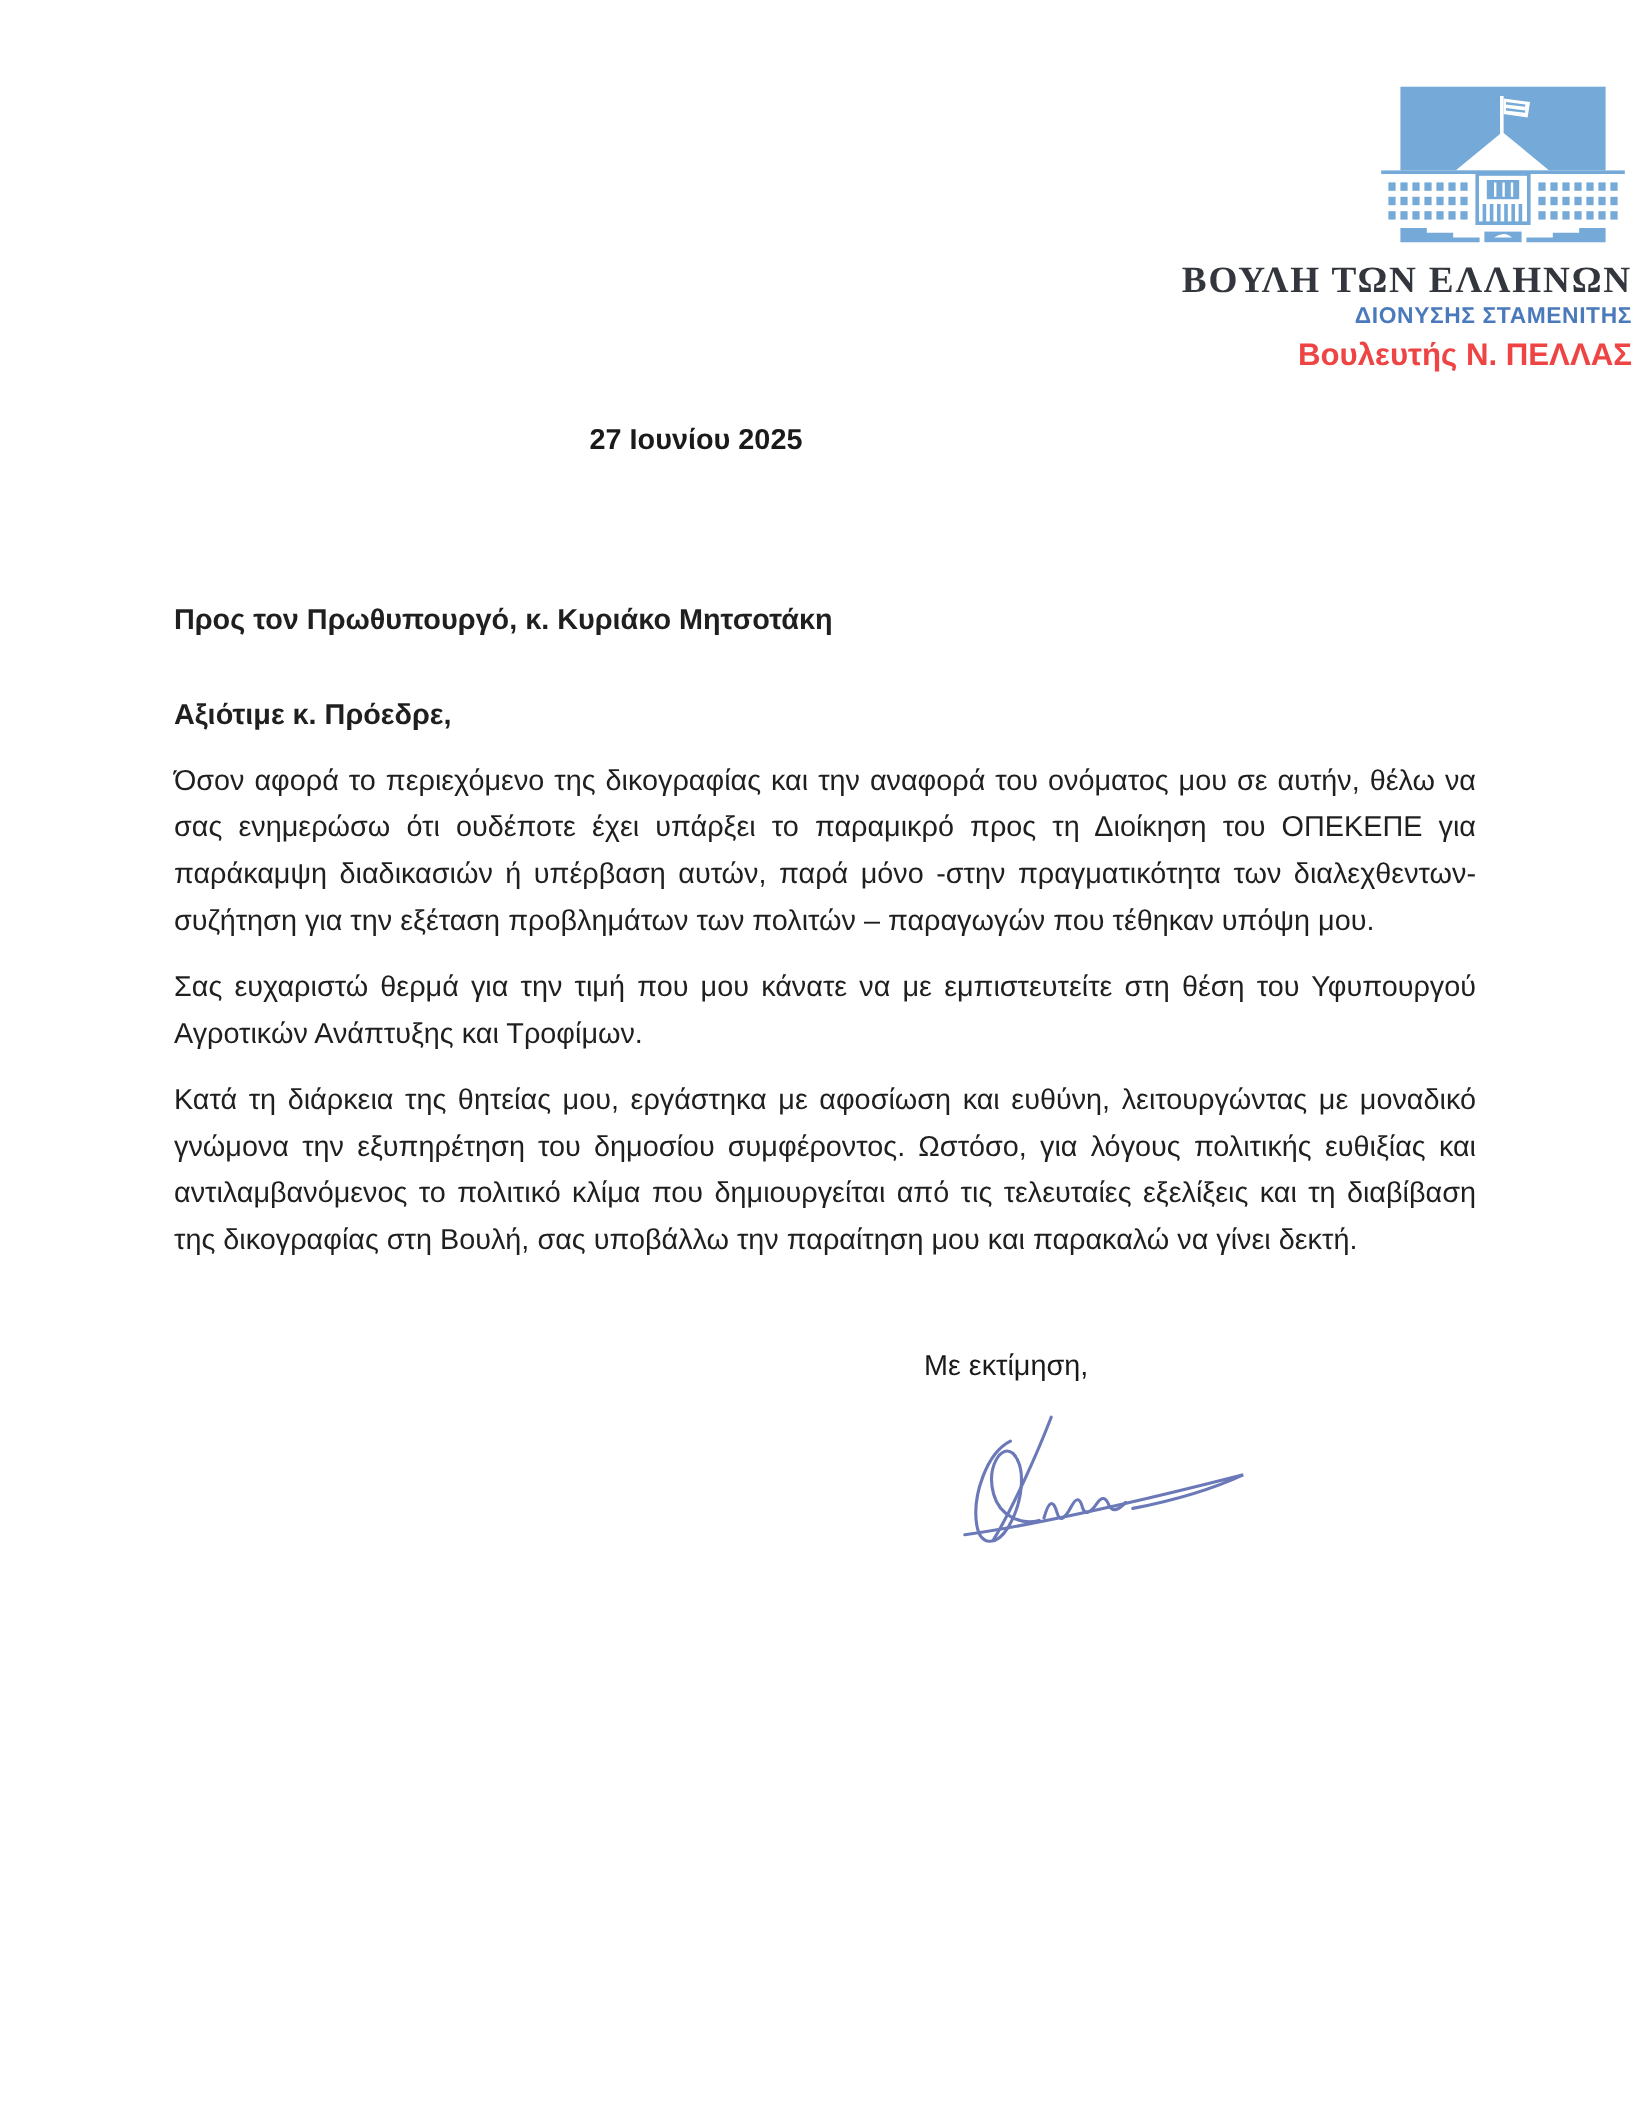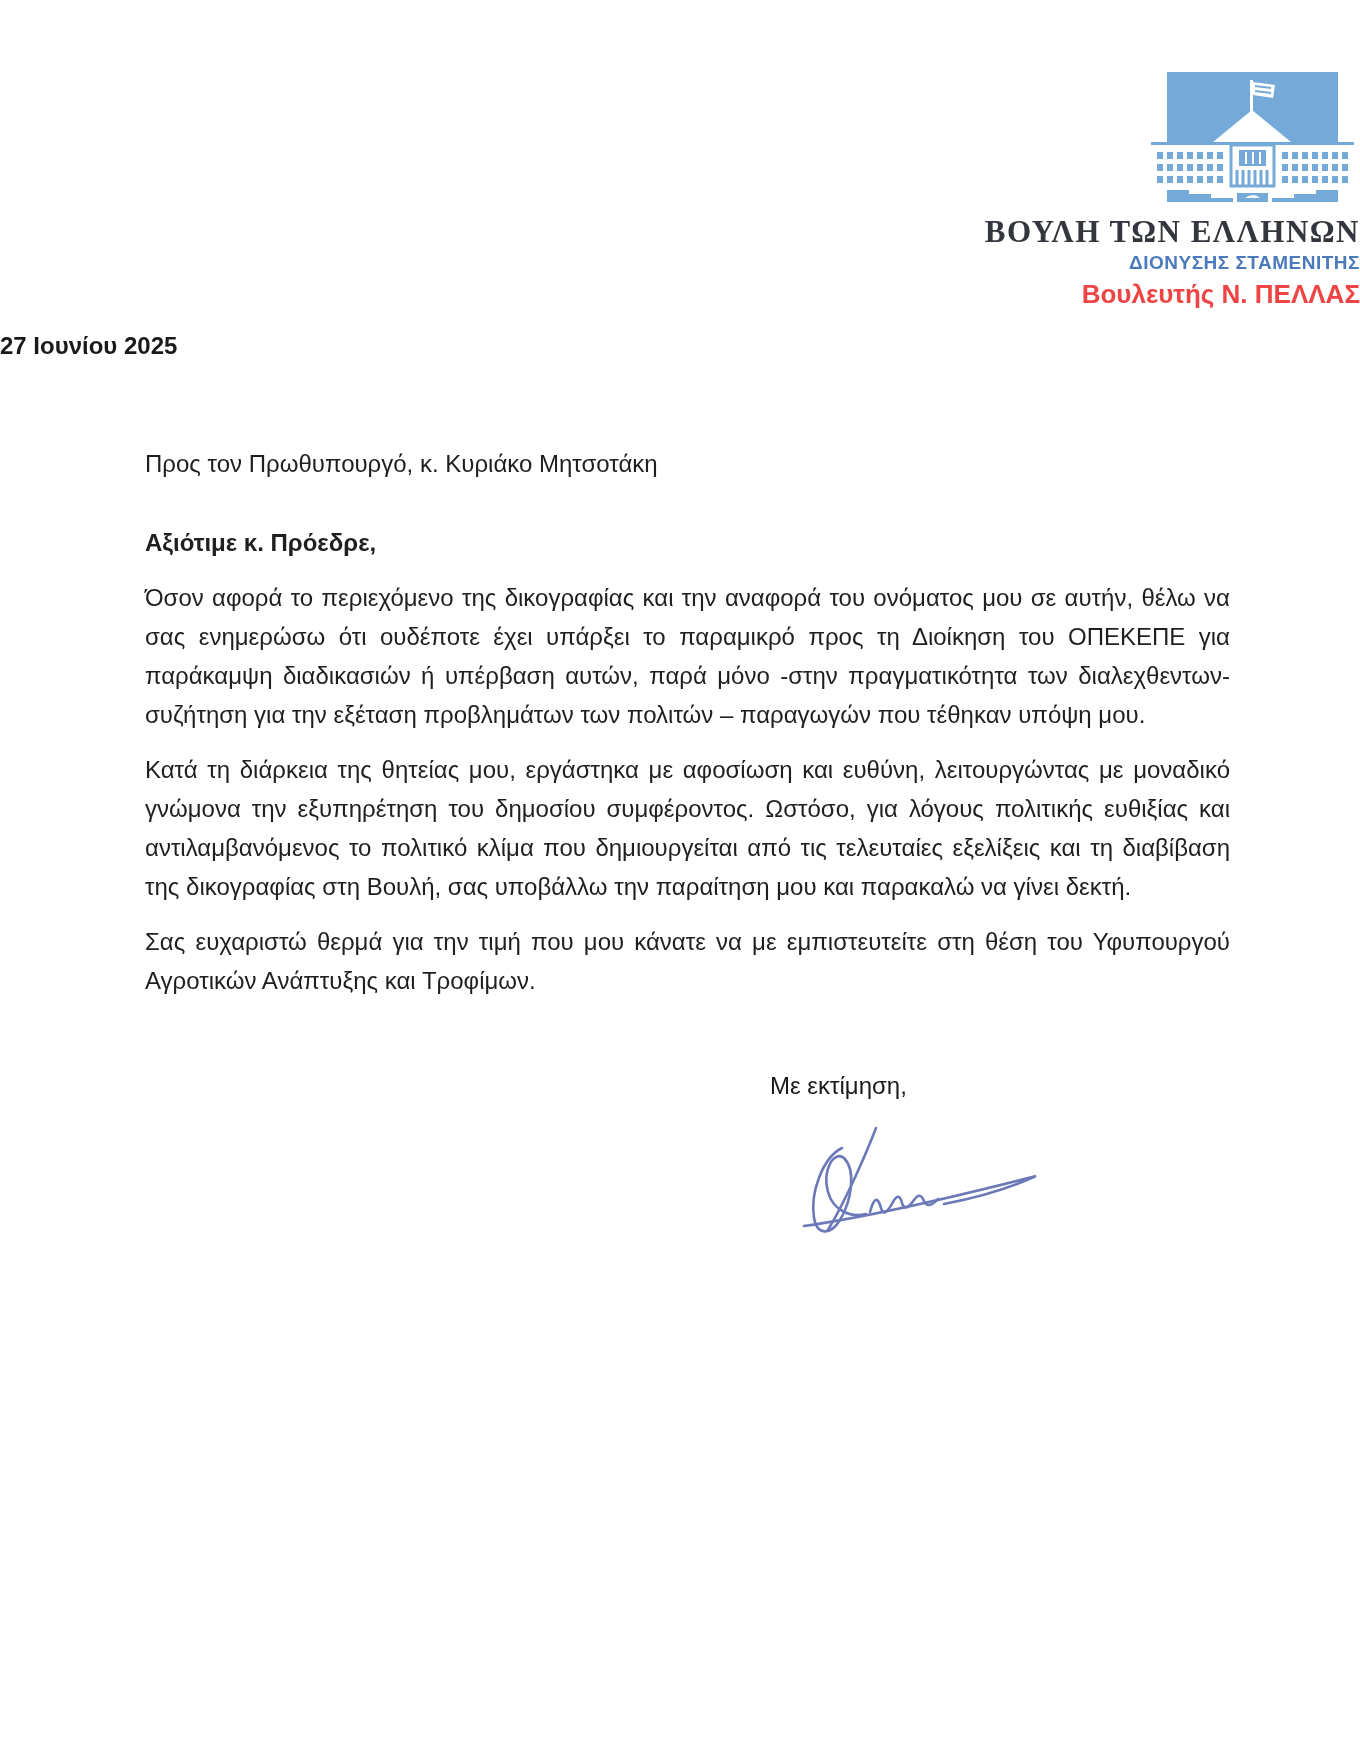--- a/index.html
+++ b/index.html
@@ -8,23 +8,23 @@
     font-family:"Liberation Sans", sans-serif;color:#1f1f1f;overflow:hidden;
   }
   .header{padding-top:72px;text-align:right;}
   .logo-wrap{display:inline-block;line-height:0;}
   .parliament-title{
     font-family:"Liberation Serif", serif;
     font-size:31px;font-weight:600;letter-spacing:1.5px;color:#33373d;margin-top:8px;
   }
   .member-name{color:#4a7abc;font-size:19px;font-weight:700;letter-spacing:0.5px;margin-top:2px;}
   .member-title{color:#ef4444;font-size:26px;font-weight:700;margin-top:5px;}
-  .date-row{text-align:left;padding-right:200px;margin-top:22px;font-weight:700;font-size:24px;color:#1a1a1a;}
+  .date-row{text-align:center;padding-right:200px;margin-top:42px;font-weight:700;font-size:24px;color:#1a1a1a;}
   .body-text{padding:0 130px 0 145px;font-size:24px;line-height:39px;}
-  .recipient{font-weight:400;margin-top:84px;}
+  .recipient{font-weight:700;margin-top:116px;}
   .salutation{font-weight:700;margin-top:40px;}
   p.para{text-align:justify;margin:16px 0 0 0;}
   .closing-block{width:340px;margin:72px 250px 0 auto;text-align:left;}
   .closing-text{font-size:24px;color:#1a1a1a;}
   .signature{margin-top:14px;}
   .signer-name{font-size:25px;color:#26292e;margin-top:2px;font-weight:500;}
 </style>
 </head>
 <body>
 
@@ -131,22 +131,22 @@
     <div class="member-title">Βουλευτής Ν. ΠΕΛΛΑΣ</div>
   </div>
 
   <div class="date-row">27 Ιουνίου 2025</div>
 
   <div class="body-text">
     <div class="recipient">Προς τον Πρωθυπουργό, κ. Κυριάκο Μητσοτάκη</div>
     <div class="salutation">Αξιότιμε κ. Πρόεδρε,</div>
 
     <p class="para">Όσον αφορά το περιεχόμενο της δικογραφίας και την αναφορά του ονόματος μου σε αυτήν, θέλω να σας ενημερώσω ότι ουδέποτε έχει υπάρξει το παραμικρό προς τη Διοίκηση του ΟΠΕΚΕΠΕ για παράκαμψη διαδικασιών ή υπέρβαση αυτών, παρά μόνο -στην πραγματικότητα των διαλεχθεντων- συζήτηση για την εξέταση προβλημάτων των πολιτών – παραγωγών που τέθηκαν υπόψη μου.</p>
+    <p class="para">Σας ευχαριστώ θερμά για την τιμή που μου κάνατε να με εμπιστευτείτε στη θέση του Υφυπουργού Αγροτικών Ανάπτυξης και Τροφίμων.</p>
     <p class="para">Κατά τη διάρκεια της θητείας μου, εργάστηκα με αφοσίωση και ευθύνη, λειτουργώντας με μοναδικό γνώμονα την εξυπηρέτηση του δημοσίου συμφέροντος. Ωστόσο, για λόγους πολιτικής ευθιξίας και αντιλαμβανόμενος το πολιτικό κλίμα που δημιουργείται από τις τελευταίες εξελίξεις και τη διαβίβαση της δικογραφίας στη Βουλή, σας υποβάλλω  την παραίτηση μου και παρακαλώ να γίνει δεκτή.</p>
-    <p class="para">Σας ευχαριστώ θερμά για την τιμή που μου κάνατε να με εμπιστευτείτε στη θέση του Υφυπουργού Αγροτικών Ανάπτυξης και Τροφίμων.</p>
   </div>
 
   <div class="closing-block">
     <div class="closing-text">Με εκτίμηση,</div>
     <div class="signature">
       <svg width="300" height="145" viewBox="0 0 300 145" xmlns="http://www.w3.org/2000/svg" fill="none" stroke="#6b79b8" stroke-width="2.6" stroke-linecap="round">
 
         <path d="M72,34 C52,44 40,80 44,104 C47,121 60,122 70,106 C82,86 86,56 74,44 C64,36 52,56 58,78 C63,96 80,104 96,100"></path>
 
         <path d="M106,14 C96,40 76,86 58,116"></path>

